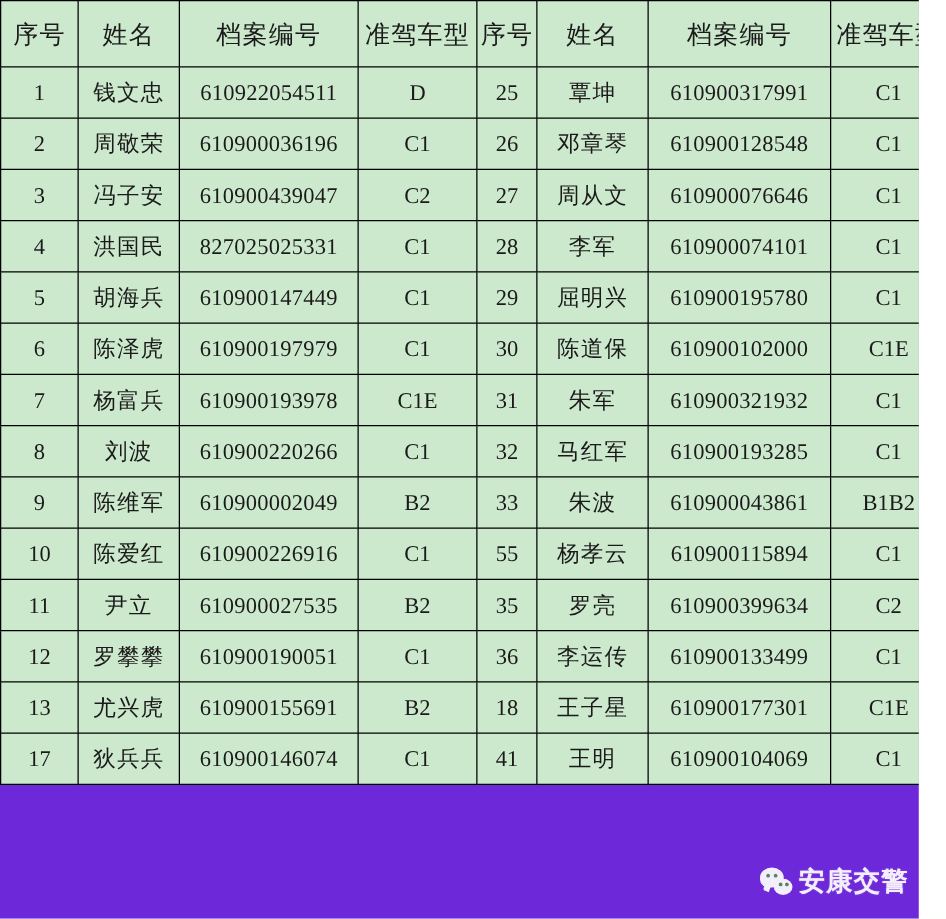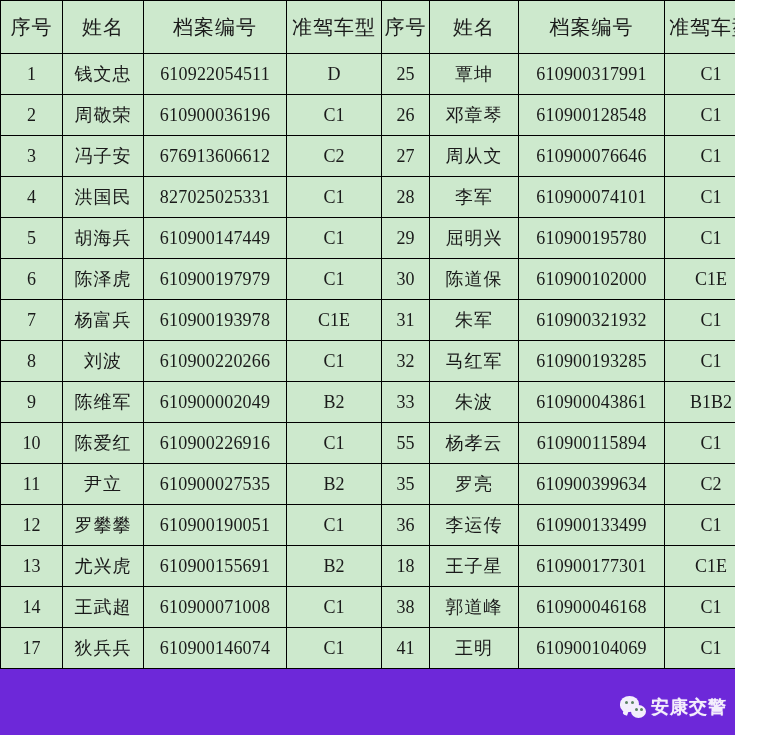--- a/index.html
+++ b/index.html
@@ -142,21 +142,21 @@
     height: 3px;
     background: #5a8a5a;
     border-radius: 50%;
   }
   #watermark .wm-logo .eye.e1 { left: 5px;  top: 5px; }
   #watermark .wm-logo .eye.e2 { left: 11px; top: 5px; }
   #watermark .wm-logo .eye.e3 { left: 15px; top: 12px; }
   #watermark .wm-logo .eye.e4 { left: 20px; top: 12px; }
   #watermark .wm-text {
     color: #ffffff;
-    font-size: 18px;
+    font-size: 21px;
     font-weight: bold;
     letter-spacing: 1px;
     font-family: "DejaVu Sans", "Liberation Sans", sans-serif;
     text-shadow: 0 0 1px rgba(255,255,255,0.6);
     white-space: nowrap;
   }
 </style>
 </head>
 <body>
 
@@ -202,21 +202,21 @@
           <td class="cell-file">610900036196</td>
           <td class="cell-type">C1</td>
           <td class="cell-seq2">26</td>
           <td class="cell-name2">邓章琴</td>
           <td class="cell-file2">610900128548</td>
           <td class="cell-type2">C1</td>
         </tr>
         <tr class="data-row">
           <td class="cell-seq">3</td>
           <td class="cell-name">冯子安</td>
-          <td class="cell-file">676913606612</td>
+          <td class="cell-file">610900439047</td>
           <td class="cell-type">C2</td>
           <td class="cell-seq2">27</td>
           <td class="cell-name2">周从文</td>
           <td class="cell-file2">610900076646</td>
           <td class="cell-type2">C1</td>
         </tr>
         <tr class="data-row">
           <td class="cell-seq">4</td>
           <td class="cell-name">洪国民</td>
           <td class="cell-file">827025025331</td>
@@ -308,30 +308,20 @@
         </tr>
         <tr class="data-row">
           <td class="cell-seq">13</td>
           <td class="cell-name">尤兴虎</td>
           <td class="cell-file">610900155691</td>
           <td class="cell-type">B2</td>
           <td class="cell-seq2">18</td>
           <td class="cell-name2">王子星</td>
           <td class="cell-file2">610900177301</td>
           <td class="cell-type2">C1E</td>
-        </tr>
-        <tr class="data-row">
-          <td class="cell-seq">14</td>
-          <td class="cell-name">王武超</td>
-          <td class="cell-file">610900071008</td>
-          <td class="cell-type">C1</td>
-          <td class="cell-seq2">38</td>
-          <td class="cell-name2">郭道峰</td>
-          <td class="cell-file2">610900046168</td>
-          <td class="cell-type2">C1</td>
         </tr>
         <tr class="data-row">
           <td class="cell-seq">17</td>
           <td class="cell-name">狄兵兵</td>
           <td class="cell-file">610900146074</td>
           <td class="cell-type">C1</td>
           <td class="cell-seq2">41</td>
           <td class="cell-name2">王明</td>
           <td class="cell-file2">610900104069</td>
           <td class="cell-type2">C1</td>

